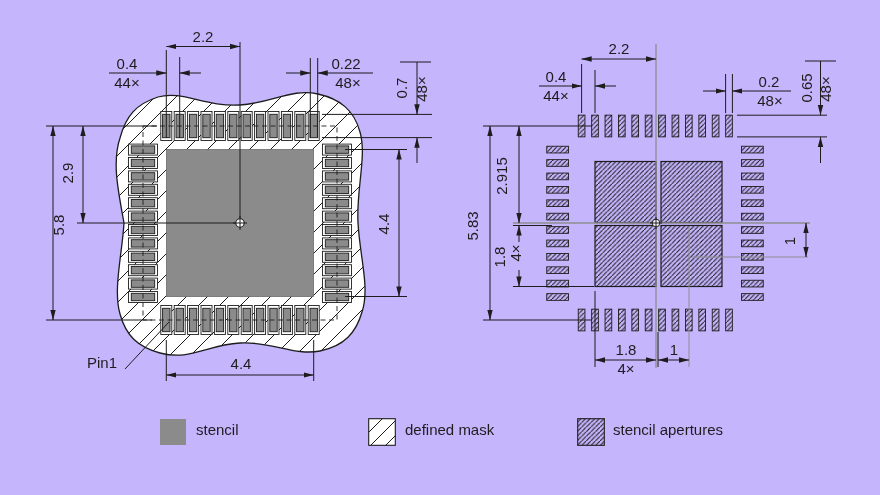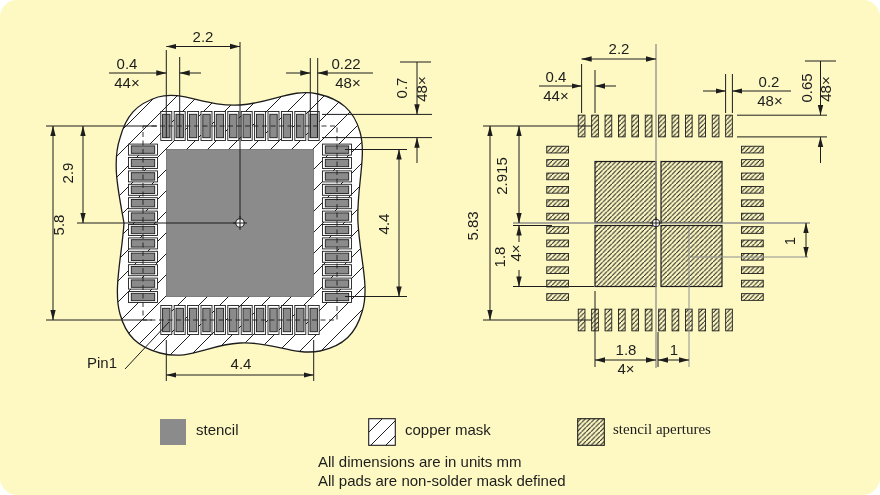--- a/index.html
+++ b/index.html
@@ -1,17 +1,17 @@
 <!DOCTYPE html>
 <html><head>
 <meta charset="utf-8">
 <style>
   html,body{margin:0;padding:0;background:#fff;}
-  .stage{position:relative;width:880px;height:495px;background:#fef9c3;overflow:hidden;
-         font-family:"Liberation Sans",sans-serif;color:#1d1d1d;border-radius:17px;}
+  .stage{position:relative;width:880px;height:495px;background:#c4b5fd;overflow:hidden;
+         font-family:"Liberation Sans",sans-serif;color:#1d1d1d;}
   svg text{font-family:"Liberation Sans",sans-serif;font-size:15px;fill:#1d1d1d;}
   .dim{stroke:#1d1d1d;stroke-width:1;fill:none;}
   .thin{stroke:#1d1d1d;stroke-width:1;fill:none;}
   .cline{stroke:#8f8f8f;stroke-width:1.3;fill:none;}
   .cline2{stroke:#8f8f8f;stroke-width:1;fill:none;}
   .legend-label{position:absolute;font-size:15px;color:#1d1d1d;white-space:nowrap;}
   .legend-swatch{position:absolute;}
   .notes{position:absolute;left:318px;top:452px;font-size:15px;line-height:19px;color:#1d1d1d;}
 </style>
 </head>
@@ -321,26 +321,22 @@
 </svg>
 
   
   <div class="legend-swatch" style="left: 160px; top: 419px; width: 26px; height: 26px; background: rgb(139, 139, 139);" id="copperSwatch"></div>
   <div class="legend-label" style="left:196px;top:421px;">stencil</div>
 
   <svg class="legend-swatch" style="left:368px;top:418px;" width="28" height="28">
     <rect x="0.7" y="0.7" width="26.6" height="26.6" fill="#ffffff" stroke="#1d1d1d" stroke-width="1.1"></rect>
     <rect x="0.7" y="0.7" width="26.6" height="26.6" fill="url(#hatch15)" stroke="none"></rect>
   </svg>
-  <div class="legend-label" style="left:405px;top:421px;">copper mask</div>
+  <div class="legend-label" style="left:405px;top:421px;">defined mask</div>
 
   <svg class="legend-swatch" style="left:577px;top:418px;" width="28" height="28">
     <rect x="0.7" y="0.7" width="26.6" height="26.6" fill="url(#hs)" stroke="#1d1d1d" stroke-width="1.1"></rect>
   </svg>
-  <div class="legend-label" style="left:613px;top:421px;font-family:Liberation Serif, serif;">stencil apertures</div>
+  <div class="legend-label" style="left:613px;top:421px;">stencil apertures</div>
 
   
-  <div class="notes">
-    <div>All dimensions are in units mm</div>
-    <div>All pads are non-solder mask defined</div>
-  </div>
 
 </div>
 
 </body></html>

